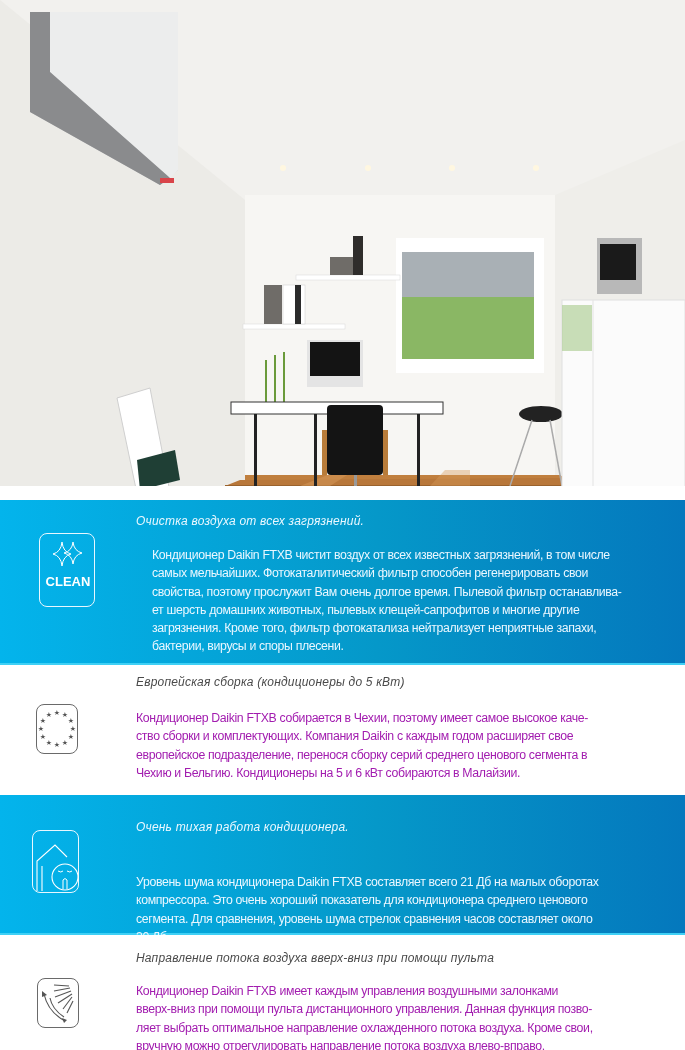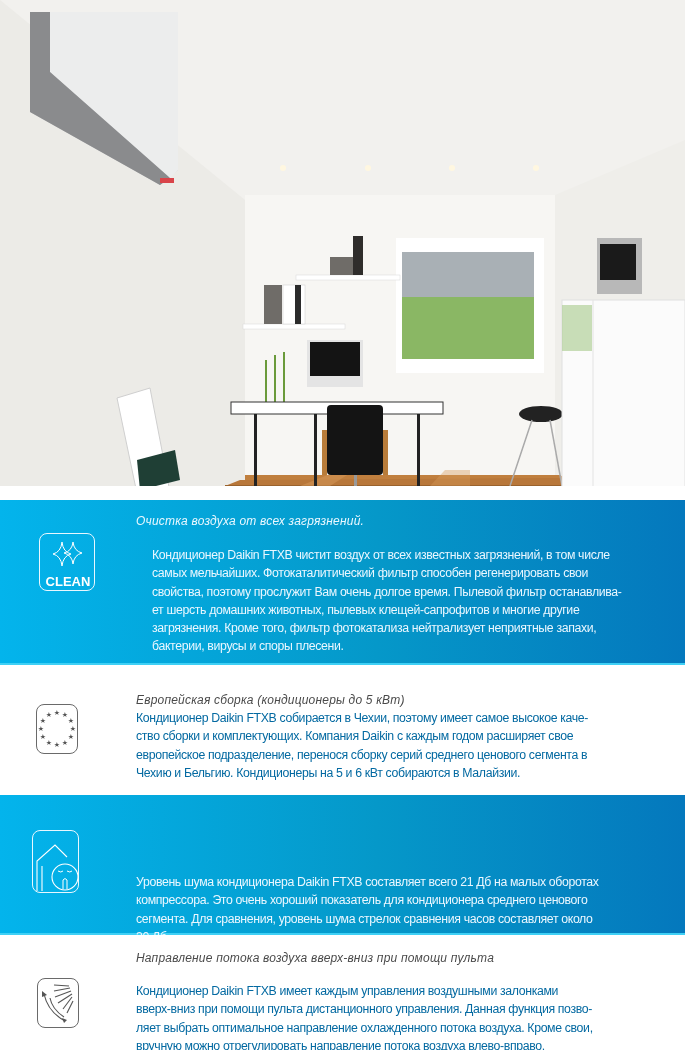--- a/index.html
+++ b/index.html
@@ -2,29 +2,29 @@
 <html><head>
 <meta charset="utf-8">
 <style>
   html,body{margin:0;padding:0;background:#fff;}
   body{width:685px;height:1050px;position:relative;overflow:hidden;font-family:"Liberation Sans",sans-serif;}
   .photo{position:absolute;left:0;top:0;width:685px;height:486px;overflow:hidden;background:#eeece8;}
   .photo svg{display:block;}
   .sec{position:absolute;left:0;width:685px;}
   .sec.blue{background:linear-gradient(90deg,#03b4ec 0%,#0598c9 55%,#0478bd 100%);border-bottom:2px solid #3fd0f5;}
   .sec.white{background:#fff;}
-  .icon{position:absolute;left:39px;width:56px;height:58px;border-radius:8px;box-sizing:border-box;}
+  .icon{position:absolute;left:39px;width:56px;height:74px;border-radius:8px;box-sizing:border-box;}
   .blue .icon{border:1.2px solid #e8f7ff;}
   .white .icon{border:1.5px solid #6a6a6a;}
   .title{position:absolute;left:136px;font-style:italic;font-size:12px;letter-spacing:0.2px;}
   .blue .title{color:#eaf8ff;}
   .white .title{color:#4a4a4a;}
   .text{position:absolute;left:136px;width:540px;font-family:"Liberation Sans",sans-serif;font-size:12.3px;line-height:18.3px;letter-spacing:-0.35px;}
   .blue .text{color:#eaf7ff;}
-  .white .text{color:#0369a1;}
+  .white .text{color:#a21caf;}
 </style>
 </head>
 <body>
 
 <div class="photo">
   <svg width="685" height="486" viewBox="0 0 685 486">
 
     <rect x="0" y="0" width="685" height="200" fill="#f2f1ee"></rect>
 
     <polygon points="0,0 245,200 245,505 0,486" fill="#ecebe7"></polygon>
@@ -131,39 +131,40 @@
         <text x="28" y="40">★</text>
         <text x="20" y="42">★</text>
         <text x="12" y="40">★</text>
         <text x="6" y="34">★</text>
         <text x="4" y="26">★</text>
         <text x="6" y="18">★</text>
         <text x="12" y="12">★</text>
       </g>
     </svg>
   </div>
-  <div class="title" style="top:28px;">Европейская сборка (кондиционеры до 5 кВт)</div>
+  <div class="title" style="top:10px;">Европейская сборка (кондиционеры до 5 кВт)</div>
   <div class="text" style="top:44px;">
     <div>Кондиционер Daikin FTXB собирается в Чехии, поэтому имеет самое высокое каче-</div>
     <div>ство сборки и комплектующих. Компания Daikin с каждым годом расширяет свое</div>
     <div>европейское подразделение, перенося сборку серий среднего ценового сегмента в</div>
     <div>Чехию и Бельгию. Кондиционеры на 5 и 6 кВт собираются в Малайзии.</div>
   </div>
 </section>
 
 <section class="sec blue" style="top:795px;height:138px;">
   <div class="icon" style="top:35px;width:47px;height:63px;left:32px;">
     <svg width="46" height="62" viewBox="0 0 46 62">
       <polyline points="4,60 4,30 22,14 34,26" fill="none" stroke="#fff" stroke-width="1.1"></polyline>
       <line x1="9" y1="35" x2="9" y2="60" stroke="#fff" stroke-width="1.1"></line>
       <circle cx="32" cy="46" r="13" fill="none" stroke="#fff" stroke-width="1.1"></circle>
       <path d="M25 40 q3 2 5 0 M34 40 q3 2 5 0" fill="none" stroke="#fff" stroke-width="1"></path>
       <path d="M30 58 v-9 q2 -3 4 0 v9" fill="none" stroke="#fff" stroke-width="1"></path>
     </svg>
   </div>
+  <div class="title" style="top:25px;">Очень тихая работа кондиционера.</div>
   <div class="text" style="top:58px;margin-top:20px;">
     <div>Уровень шума кондиционера Daikin FTXB составляет всего 21 Дб на малых оборотах</div>
     <div>компрессора. Это очень хороший показатель для кондиционера среднего ценового</div>
     <div>сегмента. Для сравнения, уровень шума стрелок сравнения часов составляет около</div>
     <div>30 Дб.</div>
   </div>
 </section>
 
 <section class="sec white" style="top:935px;height:113px;">
   <div class="icon" style="top:43px;width:42px;height:50px;left:37px;">

